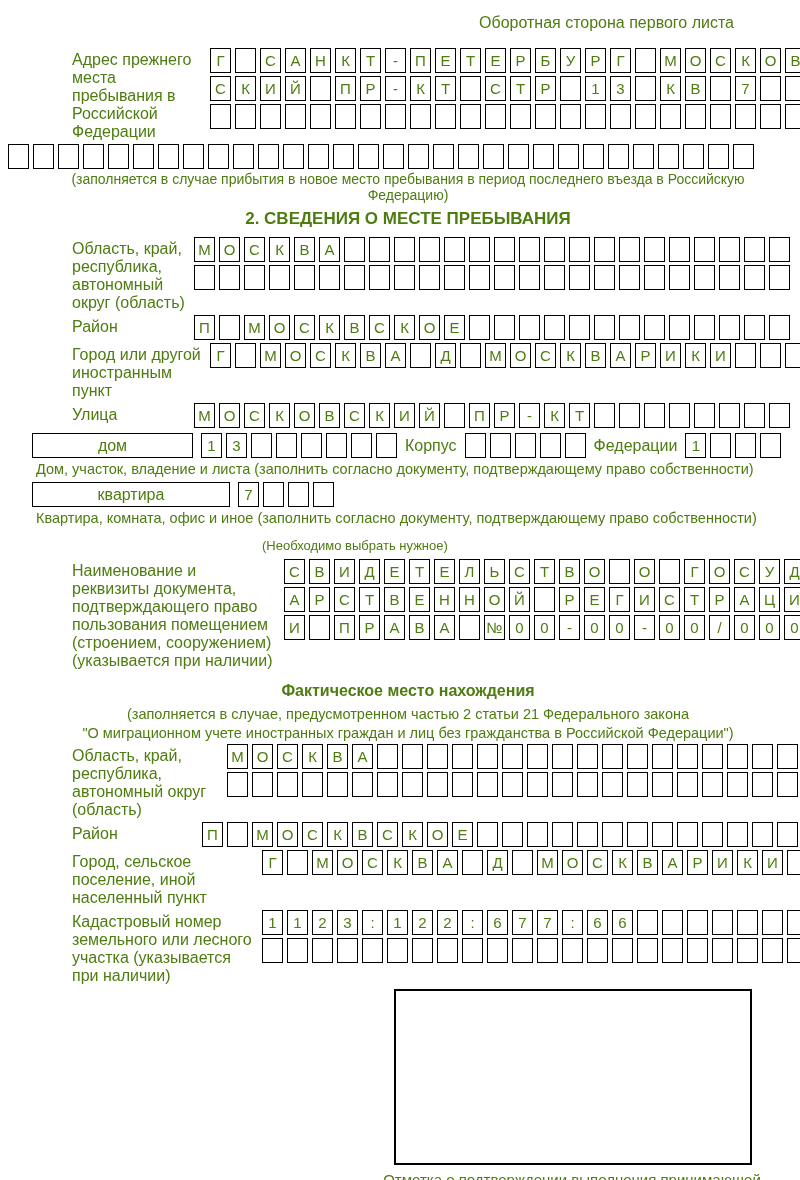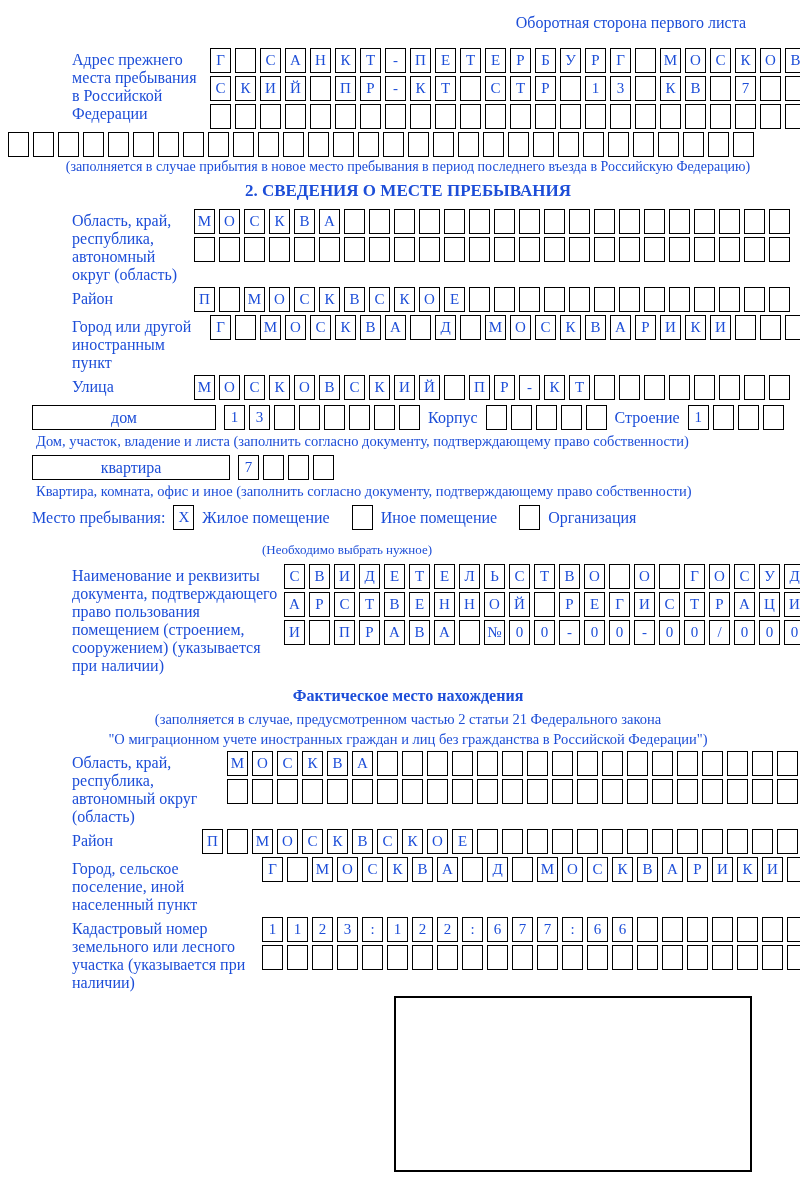--- a/index.html
+++ b/index.html
@@ -1,19 +1,19 @@
 <!DOCTYPE html>
 <html><head>
 <meta charset="utf-8">
 <style>
   html,body { margin:0; padding:0; background:#fff; }
   .page {
     position:relative; width:800px; height:1180px; box-sizing:border-box;
-    padding:14px 0 0 32px; background:#fff; color:#1d4ed8; overflow:hidden;
-    font-family:Liberation Serif, serif;
+    padding:14px 12px 0 32px; background:#fff; color:#4d7c0f; overflow:hidden;
+    font-family:Liberation Sans, sans-serif;
   }
   .header-note { text-align:right; padding-right:54px; font-size:16px; margin-bottom:16px; }
 
   .field-row { display:flex; align-items:flex-start; margin-bottom:3px;margin-left:40px; }
   .field-label { flex:0 0 auto; font-size:16px; line-height:18px; padding:3px 6px 0 0; box-sizing:border-box; }
   .lw138 { width:138px; } .lw122 { width:122px; } .lw212 { width:212px; }
   .lw155 { width:155px; } .lw130 { width:130px; } .lw190 { width:190px; }
   .rows-col { display:flex; flex-direction:column; gap:3px; }
   .boxrow { display:flex; flex-wrap:nowrap; gap:4px; }
   .cbox {
@@ -25,21 +25,21 @@
   .caption-center { text-align:center; font-size:14px; margin:1px 0 2px; width:752px; }
   .sec-title { text-align:center; font-weight:bold; font-size:17px; margin:6px 0 8px; width:752px; }
   .sub-title { text-align:center; font-weight:bold; font-size:16px; margin:12px 0 6px; width:752px; }
   .note-line { text-align:center; font-size:14.5px; margin:0 0 3px; width:752px; }
 
   .inline-row { display:flex; align-items:center; margin:5px 0 3px; }
   .widebox {
     box-sizing:border-box; border:1.6px solid #000; height:25px;
     display:flex; align-items:center; justify-content:center; font-size:16px; flex:0 0 auto;
   }
-  .wb-dom { width:184px; margin-right:8px; }
+  .wb-dom { width:161px; margin-right:8px; }
   .wb-kv  { width:198px; margin-right:8px; }
   .mid-label { font-size:16px; padding:0 8px; flex:0 0 auto; }
   .left-caption { font-size:14.5px; margin:1px 0 4px 4px; }
   .stay-label { font-size:16px; margin-right:8px; }
   .opt-label { font-size:16px; margin:0 22px 0 8px; }
   .choose-note { font-size:13px; margin:12px 0 6px 230px; }
 
   .stamp-box { margin:4px 0 0 362px; width:358px; height:176px; box-sizing:border-box; border:2px solid #000; }
   .stamp-caption {
     margin:5px 0 0 340px; width:400px; text-align:center;
@@ -333,50 +333,41 @@
         <span class="cbox"></span>
       </div>
     <div class="mid-label">Корпус</div>
     <div class="boxrow">
         <span class="cbox"></span>
         <span class="cbox"></span>
         <span class="cbox"></span>
         <span class="cbox"></span>
         <span class="cbox"></span>
       </div>
-    <div class="mid-label">Строение</div>
+    <div class="mid-label">Федерации</div>
     <div class="boxrow">
         <span class="cbox">1</span>
         <span class="cbox"></span>
         <span class="cbox"></span>
         <span class="cbox"></span>
       </div>
   </div>
   <div class="left-caption">Дом, участок, владение и листа (заполнить согласно документу, подтверждающему право собственности)</div>
 
   <div class="inline-row">
     <div class="widebox wb-kv">квартира</div>
     <div class="boxrow">
         <span class="cbox">7</span>
         <span class="cbox"></span>
         <span class="cbox"></span>
         <span class="cbox"></span>
       </div>
   </div>
   <div class="left-caption">Квартира, комната, офис и иное (заполнить согласно документу, подтверждающему право собственности)</div>
 
-  <div class="inline-row">
-    <div class="stay-label">Место пребывания:</div>
-    <span class="cbox">X</span>
-    <span class="opt-label">Жилое помещение</span>
-    <span class="cbox"></span>
-    <span class="opt-label">Иное помещение</span>
-    <span class="cbox"></span>
-    <span class="opt-label">Организация</span>
-  </div>
   <div class="choose-note">(Необходимо выбрать нужное)</div>
 
   <div class="field-row">
     <div class="field-label lw212">Наименование и реквизиты документа, подтверждающего право пользования помещением (строением, сооружением) (указывается при наличии)</div>
     <div class="rows-col">
       <div class="boxrow">
           <span class="cbox">С</span>
           <span class="cbox">В</span>
           <span class="cbox">И</span>
           <span class="cbox">Д</span>

